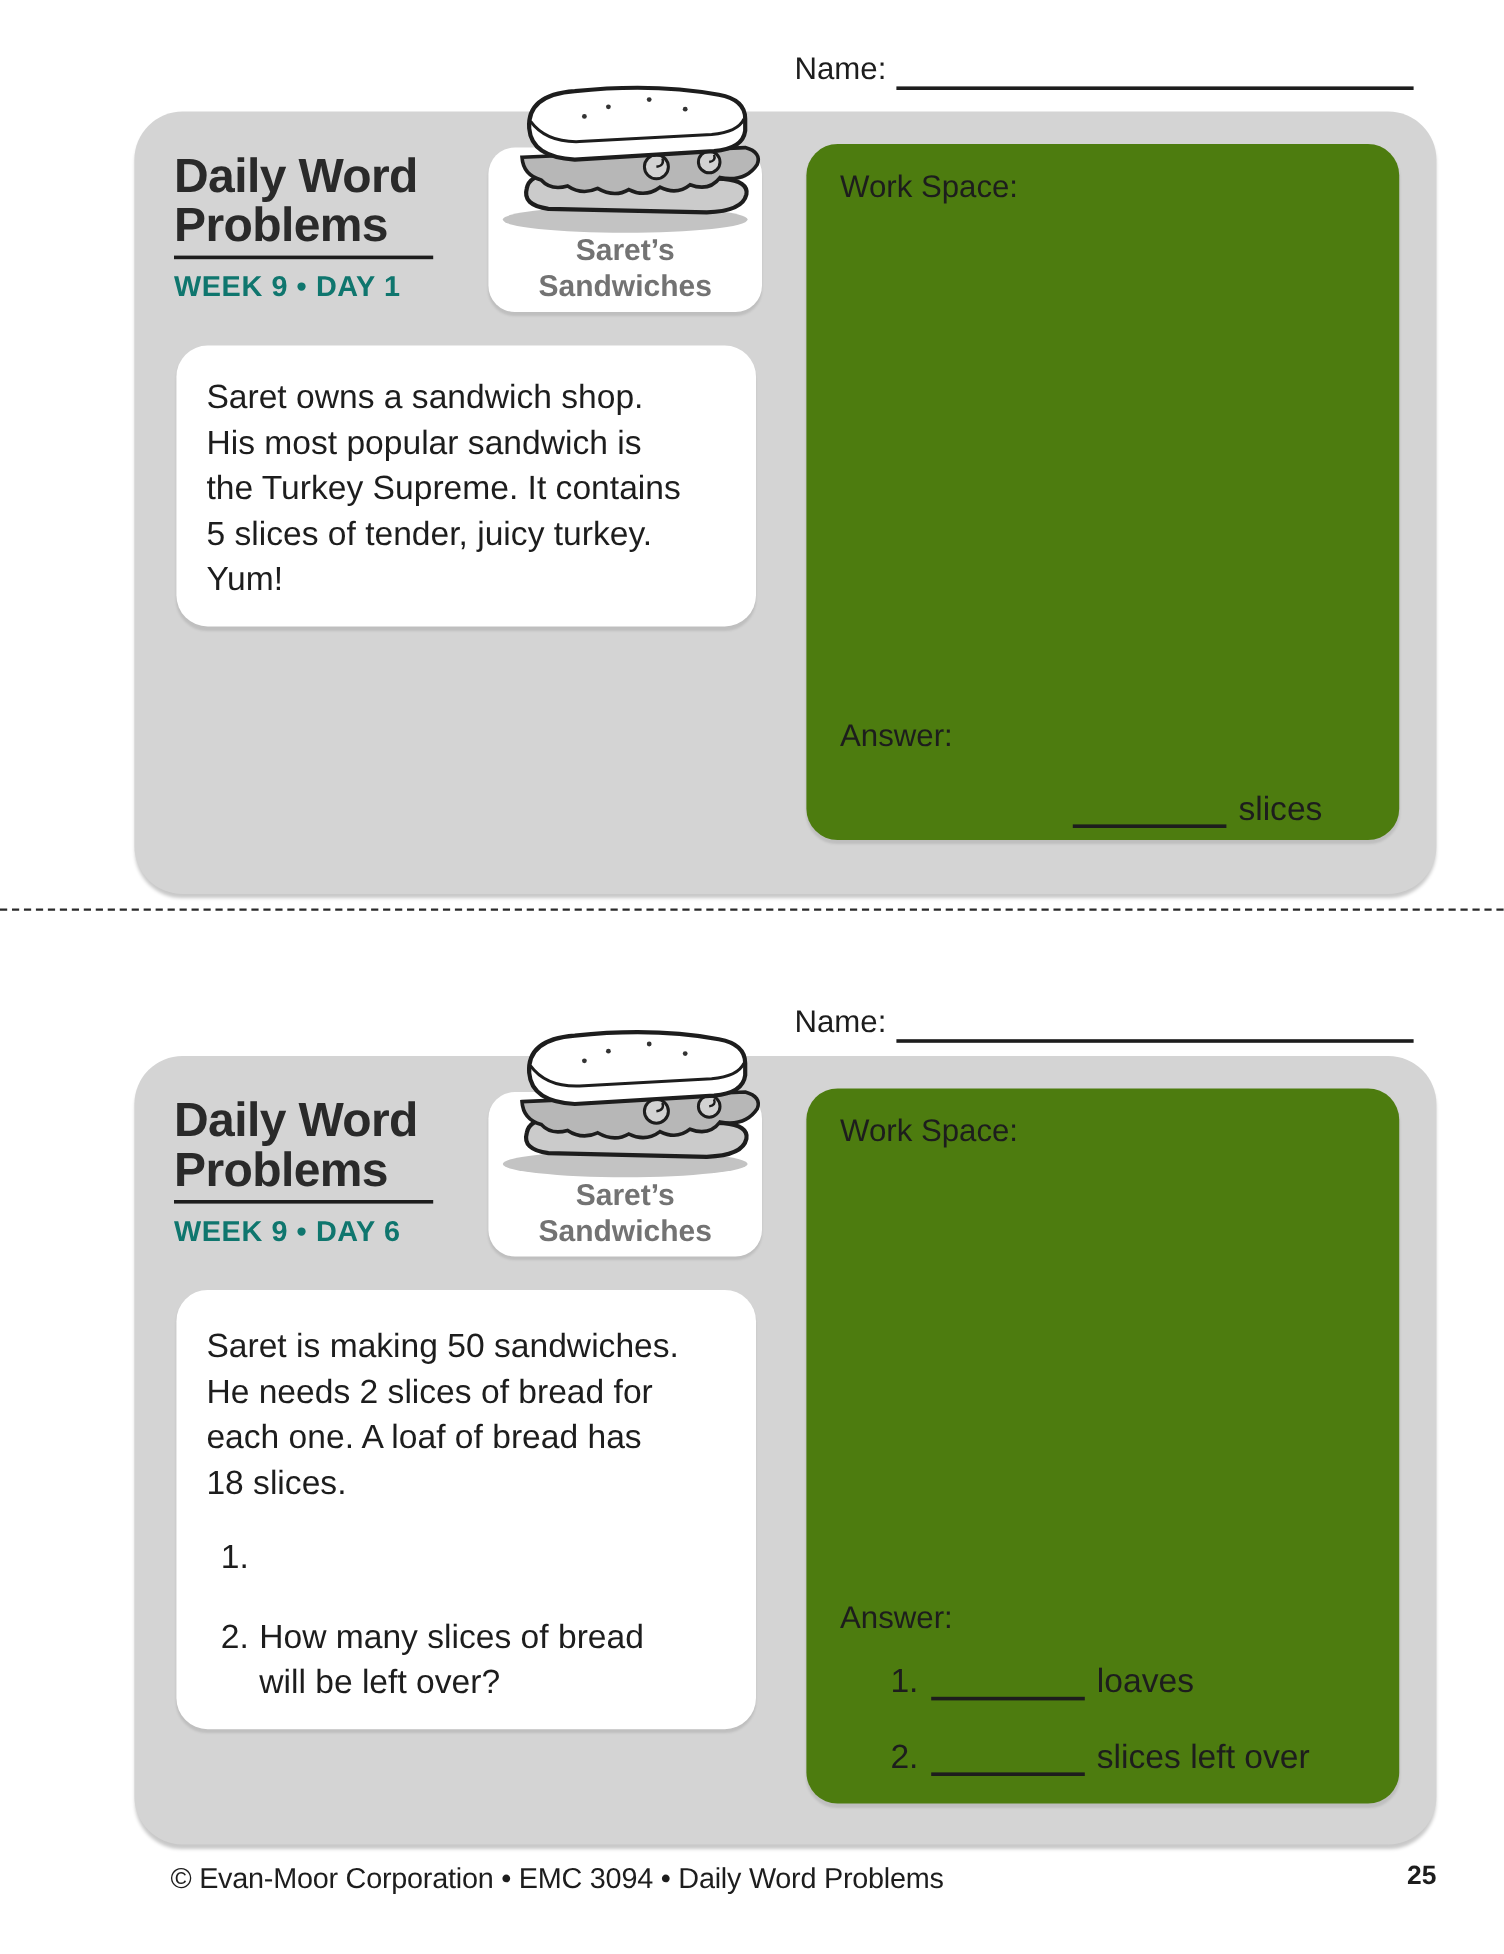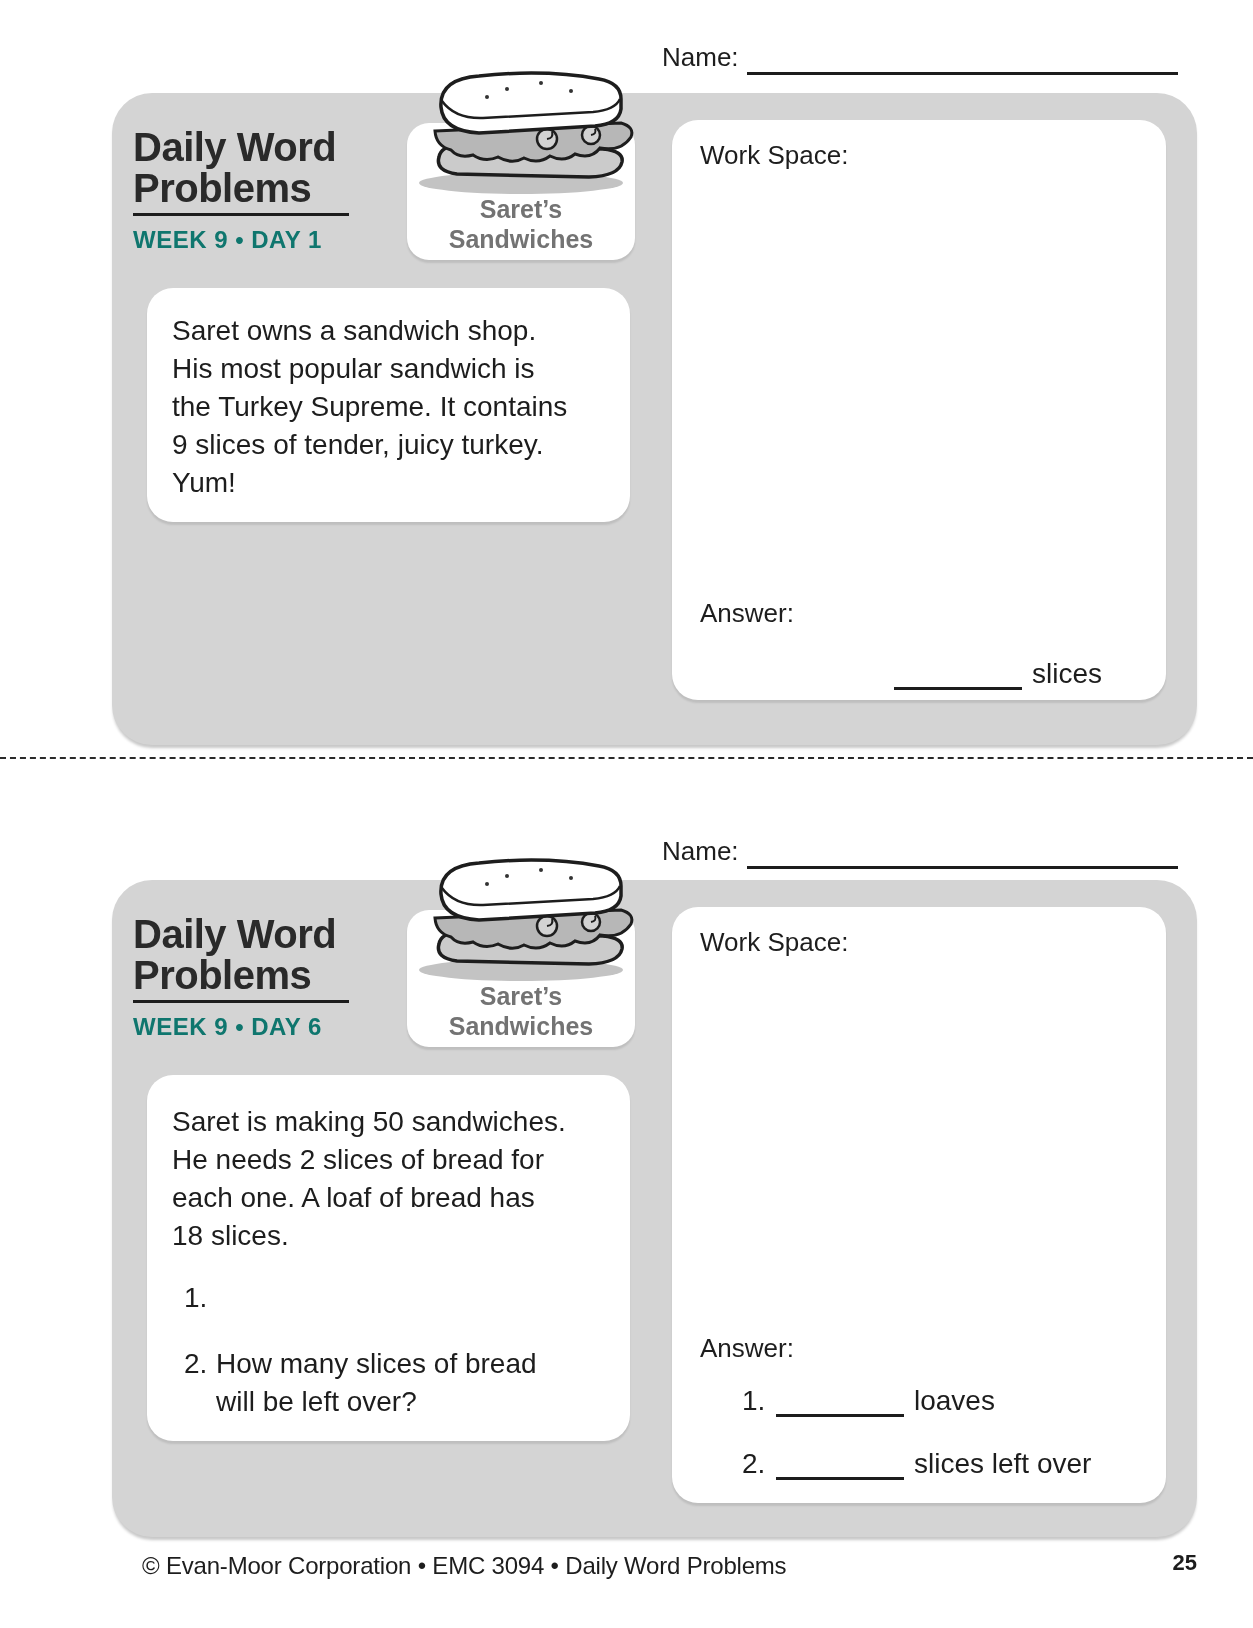--- a/index.html
+++ b/index.html
@@ -15,21 +15,21 @@
   .name-row .lbl { font-size:26px; padding-right:8px; padding-bottom:2px; }
   .name-row .line { flex:1; border-bottom:3px solid #1d1d1d; height:30px; }
 
   
   .sheet {
     position:absolute; left:112px; width:1085px; background:#d4d4d4;
     border-radius:40px; box-shadow:0 4px 3px -1px rgba(0,0,0,0.22);
   }
 
   
-  .title-block { position:absolute; left:21px; top:34px; width:240px; }
+  .title-block { position:absolute; left:33px; top:34px; width:240px; }
   .brand { font-size:40px; line-height:41px; font-weight:bold; letter-spacing:-0.5px; color:#2a2a2a; }
   .brand-rule { width:216px; border-bottom:3px solid #1d1d1d; margin-top:4px; }
   .week { font-size:24px; font-weight:bold; margin-top:10px; letter-spacing:0.5px; color:#0f766e; }
 
   
   .badge {
     position:absolute; left:295px; top:30px; width:228px; height:137px;
     background:#ffffff; border-radius:22px; box-shadow:0 3px 2px rgba(0,0,0,0.10);
   }
   .badge-text { position:absolute; left:0; right:0; bottom:6px; text-align:center;
@@ -43,21 +43,21 @@
     box-shadow:0 3px 2px rgba(0,0,0,0.10);
     font-size:28px; line-height:38px;
   }
   .para2 { margin-top:13px; }
   .q-list { margin-top:24px; }
   .q-row { display:flex; margin-left:12px; }
   .q-row + .q-row { margin-top:28px; }
   .q-num { width:32px; flex:none; }
   .workspace-box {
     position:absolute; left:560px; top:27px; width:494px;
-    background:#ffffff; border-radius:26px;
+    background:#4d7c0f; border-radius:26px;
     box-shadow:0 3px 2px rgba(0,0,0,0.10);
   }
   .ws-label { position:absolute; left:28px; top:20px; font-size:26px; }
   .ans-label { position:absolute; left:28px; font-size:26px; }
   .ans-row { position:absolute; display:flex; align-items:flex-end; font-size:28px; }
   .ans-num { width:34px; flex:none; }
   .blank { width:128px; border-bottom:3px solid #1d1d1d; height:28px; margin-right:10px; }
 
   
   .cut-line { position:absolute; left:0; top:757px; width:1253px; border-top:2px dashed #2a2a2a; }
@@ -102,21 +102,21 @@
     <circle cx="112" cy="22" r="2" fill="#333"></circle>
     <circle cx="146" cy="16" r="2" fill="#333"></circle>
     <circle cx="176" cy="24" r="2" fill="#333"></circle>
     <circle cx="92" cy="30" r="2" fill="#333"></circle>
   </svg>
 
   <div class="problem-box">
     <div class="pre">Saret owns a sandwich shop.
 His most popular sandwich is
 the Turkey Supreme. It contains
-9 slices of tender, juicy turkey.
+5 slices of tender, juicy turkey.
 Yum!</div>
   </div>
 
   <div class="workspace-box" style="height:580px">
     <div class="ws-label">Work Space:</div>
     <div class="ans-label" style="top:478px">Answer:</div>
     <div class="ans-row" style="right:64px; top:538px">
       <span class="blank"></span>
       <span>slices</span>
     </div>

